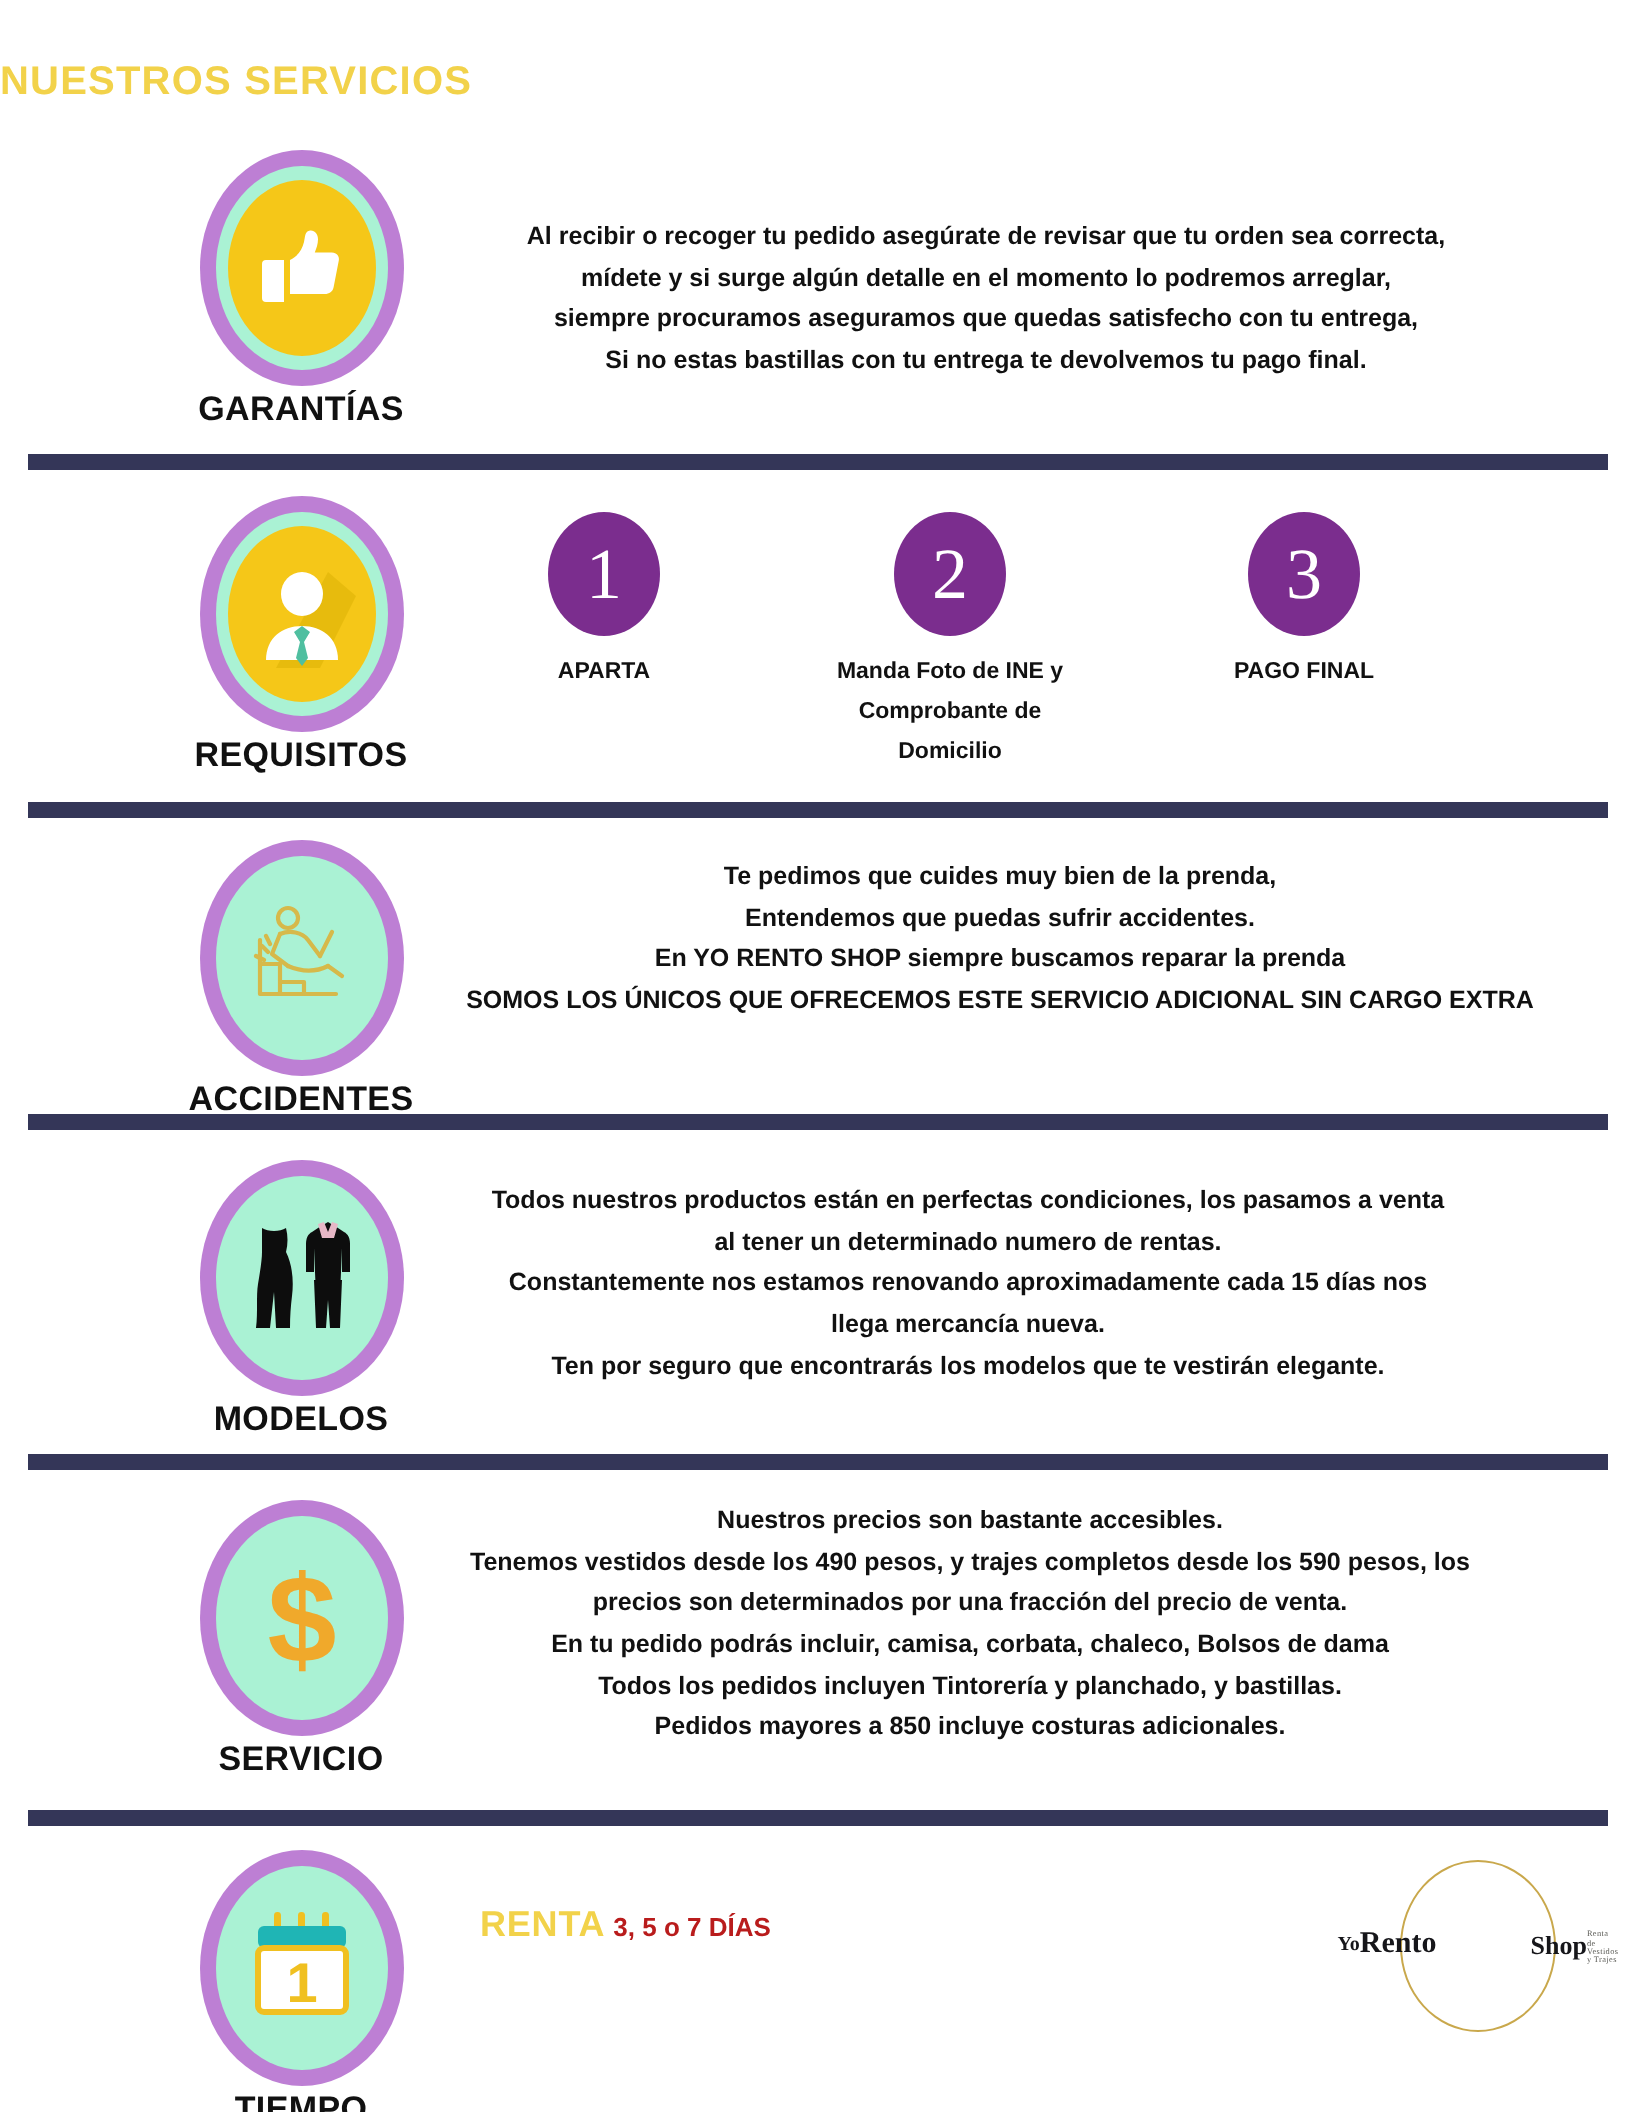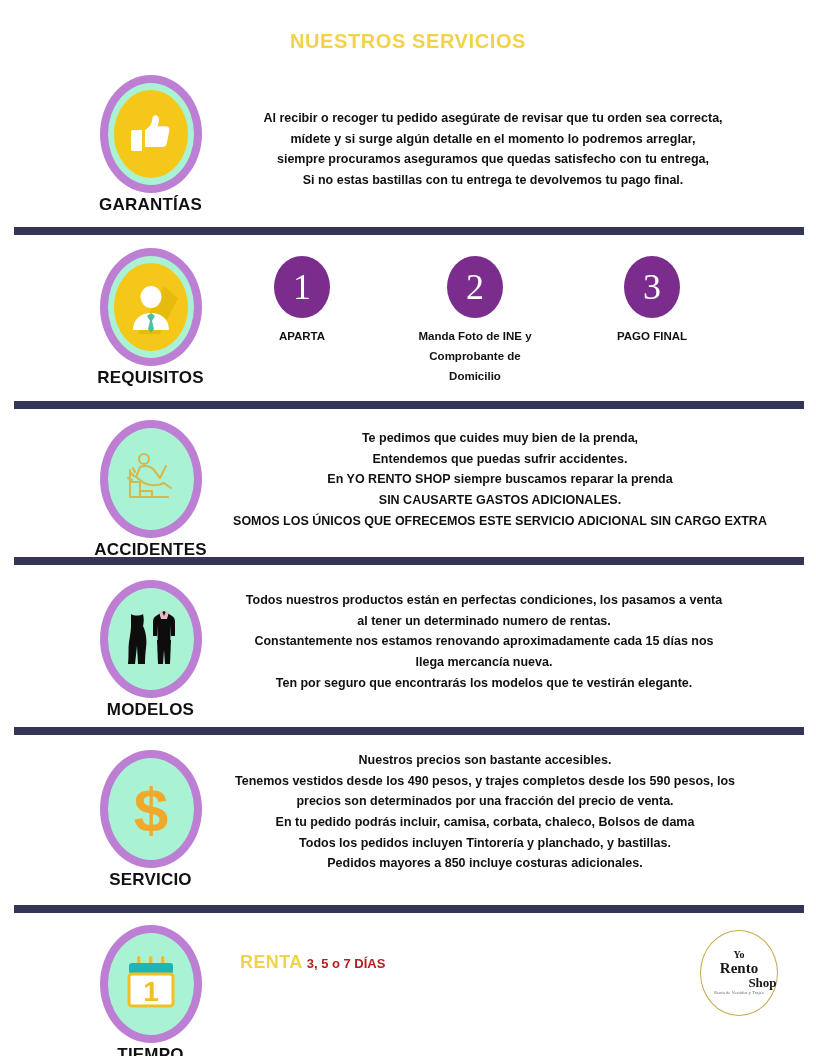--- a/index.html
+++ b/index.html
@@ -22,21 +22,20 @@
     height: 1056px;
     background: #ffffff;
   }
 
   
   .header {
     position: absolute;
     top: 30px;
     left: 0;
     width: 816px;
-    text-align: center;
   }
   .header-title {
     font-size: 20px;
     font-weight: bold;
     letter-spacing: 0.6px;
     color: #f2d24a;
     font-family: "Liberation Sans", sans-serif;
   }
 
   
@@ -174,21 +173,21 @@
     position: absolute;
     inset: 0;
     border-radius: 50%;
     border: 1.5px solid #c9a84c;
     box-sizing: border-box;
   }
   .brand-text {
     position: absolute;
     inset: 0;
     display: flex;
-    flex-direction: column;
+    flex-direction: row;
     align-items: center;
     justify-content: center;
     font-family: "Liberation Serif", serif;
     color: #16161a;
     line-height: 1.02;
   }
   .brand-l1 { font-size: 10px; font-weight: bold; }
   .brand-l2 { font-size: 15px; font-weight: bold; text-align: center; }
   .brand-l3 { font-size: 13px; font-weight: bold; margin-left: 47px; }
   .brand-l4 { font-size: 4.2px; margin-top: 2px; color: #5a5a55; letter-spacing: 0.2px; }
@@ -290,21 +289,20 @@
             </svg>
           </div>
         </div>
       </div>
       <div class="section-label">ACCIDENTES</div>
     </div>
     <div class="section-text" style="left:210px; width:580px; top:8px;">
       <div>Te pedimos que cuides muy bien de la prenda,</div>
       <div>Entendemos que  puedas sufrir accidentes.</div>
       <div>En YO RENTO SHOP siempre buscamos reparar la prenda</div>
-      <div>SIN CAUSARTE GASTOS ADICIONALES.</div>
       <div>SOMOS LOS ÚNICOS QUE OFRECEMOS ESTE SERVICIO ADICIONAL SIN CARGO EXTRA</div>
     </div>
   </div>
 
   <div class="divider" style="top:557px;"></div>
 
   <div class="section" style="top:580px;">
     <div class="section-icon-col" style="top:0;">
       <div class="badge">
         <div class="badge-inner">

